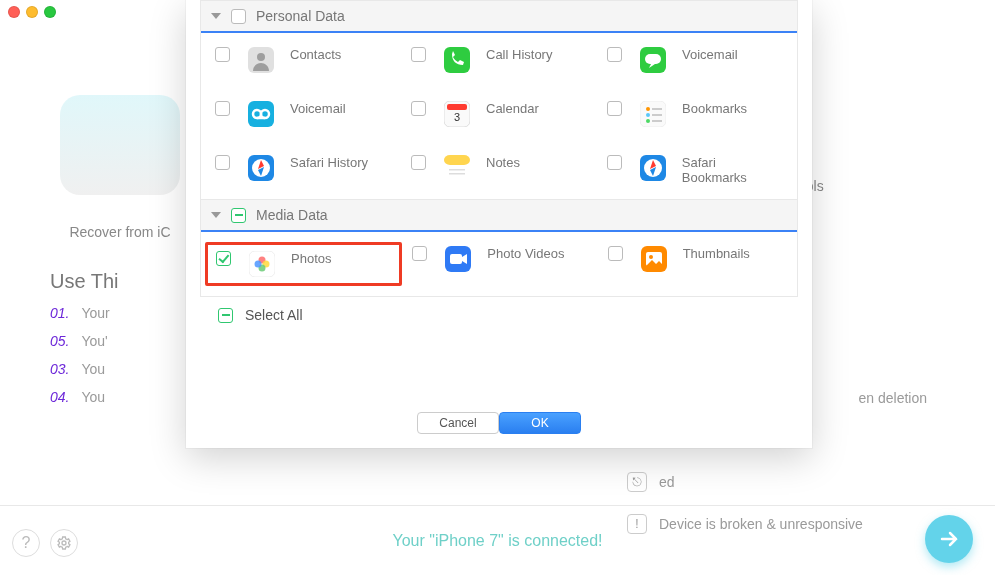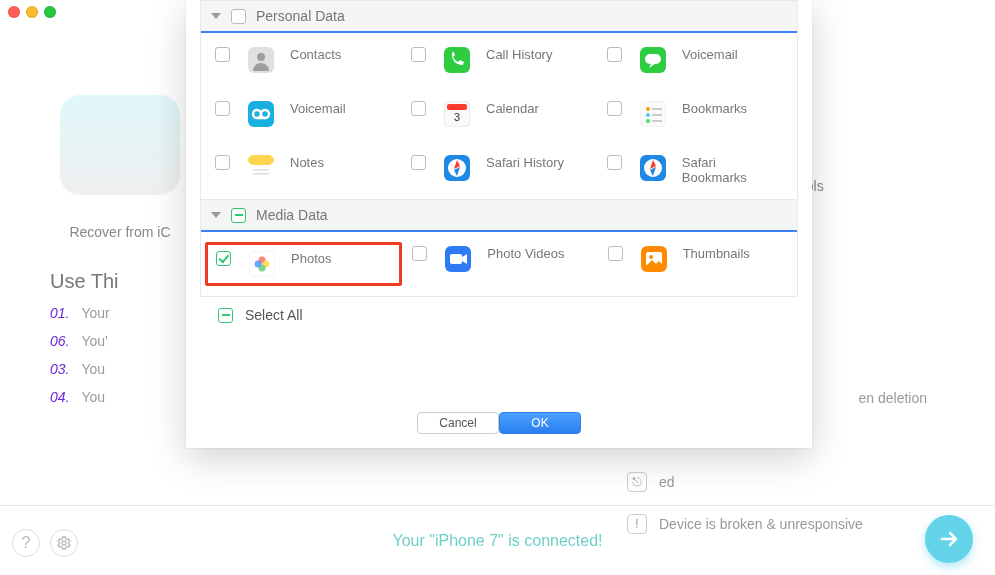--- a/index.html
+++ b/index.html
@@ -78,21 +78,21 @@
       <div class="faint-label" style="margin-top:108px">epair Tools</div>
     </div>
   </div>
 
   <div class="section-title">Use Thi</div>
   <div class="ol-row">
       <span class="ol-num">01.</span>
       <span>Your</span>
     </div>
   <div class="ol-row">
-      <span class="ol-num">06.</span>
+      <span class="ol-num">05.</span>
       <span>You'</span>
     </div>
   <div class="ol-row">
       <span class="ol-num">03.</span>
       <span>You </span>
     </div>
   <div class="ol-row">
       <span class="ol-num">04.</span>
       <span>You </span>
     </div>
@@ -190,39 +190,39 @@
             </svg>
           </span>
           <span>Bookmarks</span>
         </div>
       </div>
       <div class="items-row">
         <div class="cell">
           <span class="chk "></span>
           <span class="app-icon">
             <svg width="26" height="26" viewBox="0 0 26 26">
+              <rect width="26" height="26" rx="6" fill="#1e88e5"></rect>
+              <circle cx="13" cy="13" r="9" fill="#fff"></circle>
+              <path d="M13 5l3 6-6 3 3-9z" fill="#ff3b30"></path>
+              <path d="M13 21l-3-6 6-3-3 9z" fill="#1e88e5"></path>
+            </svg>
+          </span>
+          <span>Safari History</span>
+        </div>
+        <div class="cell">
+          <span class="chk "></span>
+          <span class="app-icon">
+            <svg width="26" height="26" viewBox="0 0 26 26">
               <rect width="26" height="26" rx="6" fill="#fff"></rect>
               <rect width="26" height="10" rx="6" fill="#ffd54f"></rect>
               <rect x="5" y="14" width="16" height="1.5" fill="#ddd"></rect>
               <rect x="5" y="18" width="16" height="1.5" fill="#ddd"></rect>
             </svg>
           </span>
           <span>Notes</span>
-        </div>
-        <div class="cell">
-          <span class="chk "></span>
-          <span class="app-icon">
-            <svg width="26" height="26" viewBox="0 0 26 26">
-              <rect width="26" height="26" rx="6" fill="#1e88e5"></rect>
-              <circle cx="13" cy="13" r="9" fill="#fff"></circle>
-              <path d="M13 5l3 6-6 3 3-9z" fill="#ff3b30"></path>
-              <path d="M13 21l-3-6 6-3-3 9z" fill="#1e88e5"></path>
-            </svg>
-          </span>
-          <span>Safari History</span>
         </div>
         <div class="cell">
           <span class="chk "></span>
           <span class="app-icon">
             <svg width="26" height="26" viewBox="0 0 26 26">
               <rect width="26" height="26" rx="6" fill="#1e88e5"></rect>
               <circle cx="13" cy="13" r="9" fill="#fff"></circle>
               <path d="M13 5l3 6-6 3 3-9z" fill="#ff3b30"></path>
               <path d="M13 21l-3-6 6-3-3 9z" fill="#1e88e5"></path>
             </svg>

